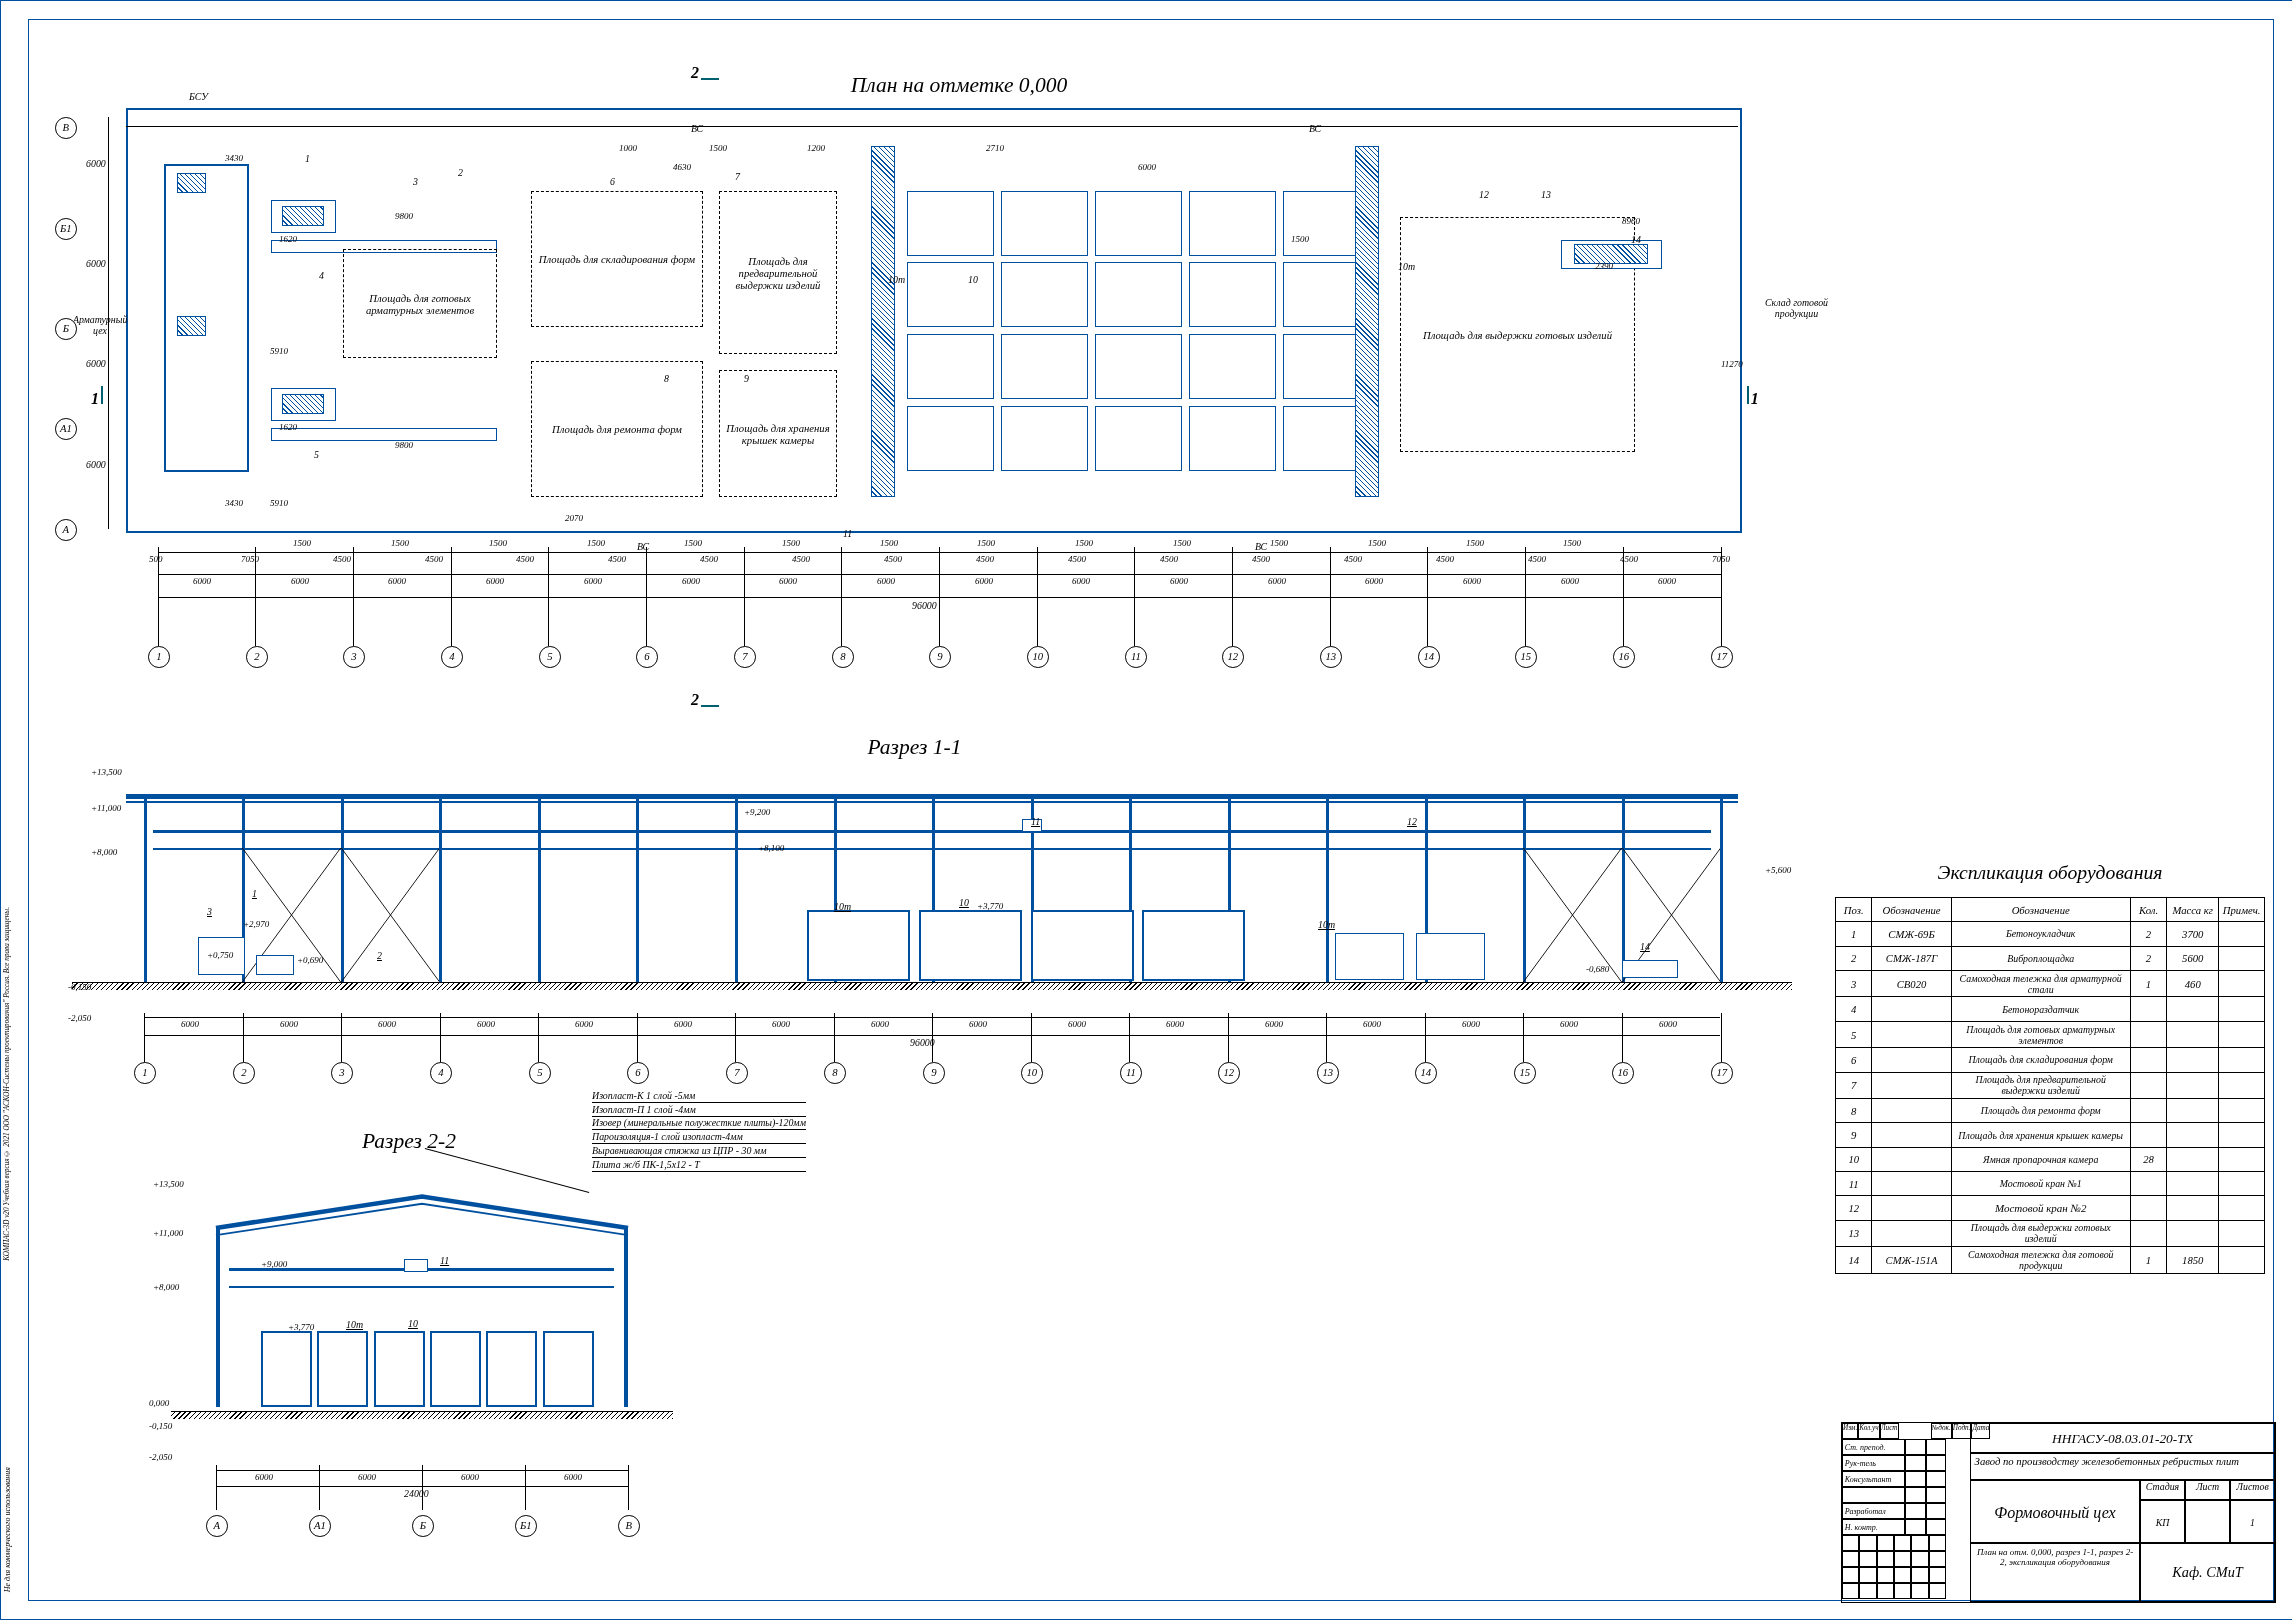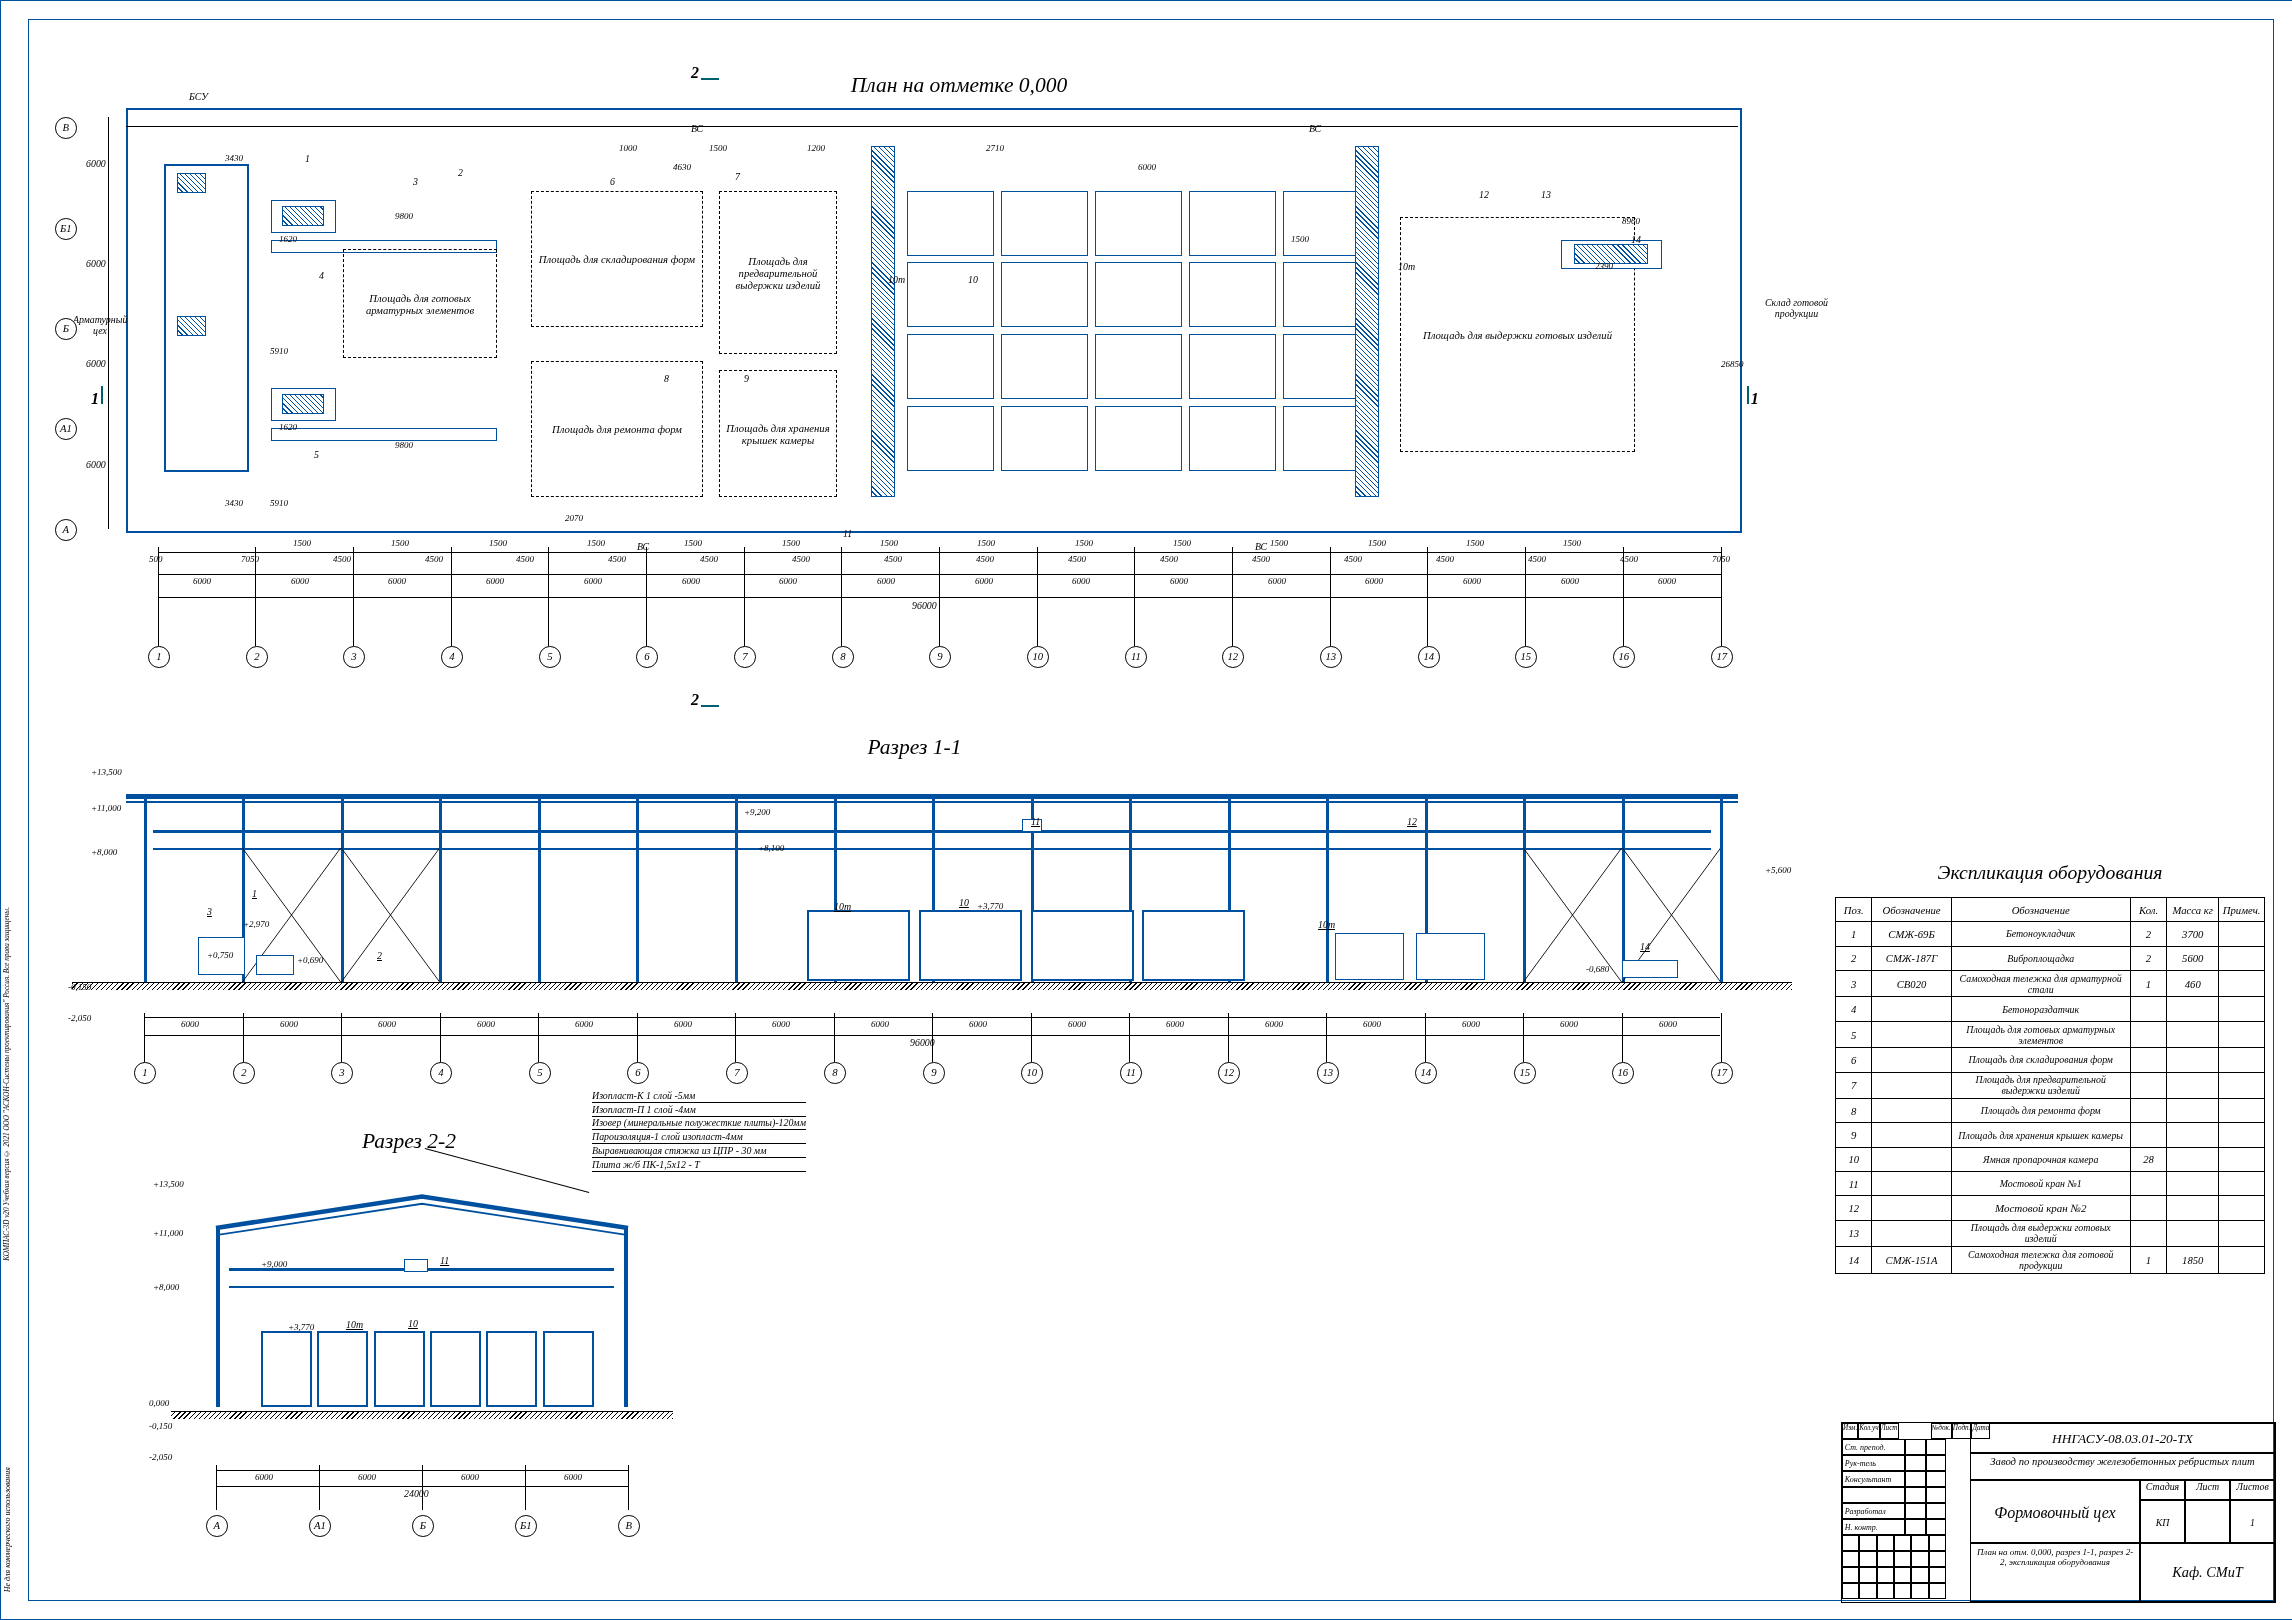--- a/index.html
+++ b/index.html
@@ -127,21 +127,21 @@
       <div class="dim smalldim" style="left: 806px; top: 142px;">1200</div>
       <div class="dim smalldim" style="left: 985px; top: 142px;">2710</div>
       <div class="dim smalldim" style="left: 278px; top: 233px;">1620</div>
       <div class="dim smalldim" style="left: 278px; top: 421px;">1620</div>
       <div class="dim smalldim" style="left: 394px; top: 210px;">9800</div>
       <div class="dim smalldim" style="left: 394px; top: 439px;">9800</div>
       <div class="dim smalldim" style="left: 1290px; top: 233px;">1500</div>
       <div class="dim smalldim" style="left: 1621px; top: 215px;">8960</div>
       <div class="dim smalldim" style="left: 1594px; top: 260px;">2390</div>
       <div class="dim smalldim" style="left: 672px; top: 161px;">4630</div>
-      <div class="dim smalldim" style="left: 1720px; top: 358px;">26850</div>
+      <div class="dim smalldim" style="left: 1720px; top: 358px;">11270</div>
       <div class="dim smalldim" style="left: 224px; top: 152px;">3430</div>
       <div class="dim smalldim" style="left: 269px; top: 345px;">5910</div>
       <div class="dim smalldim" style="left: 269px; top: 497px;">5910</div>
       <div class="dim smalldim" style="left: 224px; top: 497px;">3430</div>
       <div class="dim smalldim" style="left: 564px; top: 512px;">2070</div>
       <div class="dim smalldim" style="left: 1137px; top: 161px;">6000</div>
     </div>
 
 <div id="row-axes">
       <div class="circ" style="left: 54px; top: 116px;">В</div>
@@ -646,21 +646,21 @@
             <div style="flex: 1 1 0%; border: 0.9px solid rgb(0, 0, 0);"></div>
             <div style="flex: 1 1 0%; border: 0.9px solid rgb(0, 0, 0);"></div>
             <div style="flex: 1 1 0%; border: 0.9px solid rgb(0, 0, 0);"></div>
             <div style="flex: 1 1 0%; border: 0.9px solid rgb(0, 0, 0);"></div>
             <div style="flex: 1 1 0%; border: 0.9px solid rgb(0, 0, 0);"></div>
             <div style="flex: 1 1 0%; border: 0.9px solid rgb(0, 0, 0);"></div>
           </div>
         </div>
   </div>
   <div style="position:absolute;left:128px;top:0;right:0;height:30px;text-align:center;font-size:13.4px;line-height:30px">ННГАСУ-08.03.01-20-ТХ</div>
-  <div style="position:absolute;left:128px;top:30px;right:0;height:27px;text-align:center;font-size:10.7px;line-height:12.5px;padding:0.9px 3.6px">Завод по производству железобетонных ребристых плит</div>
+  <div style="position:absolute;left:128px;top:30px;right:0;height:27px;font-size:10.7px;line-height:12.5px;padding:0.9px 3.6px">Завод по производству железобетонных ребристых плит</div>
   <div style="position:absolute;left:128px;top:57px;width:170px;height:63px;text-align:center;font-size:16px;line-height:63px">Формовочный цех</div>
   <div style="position:absolute;left:298px;top:57px;right:0;height:19.7px;display:flex;border:none">
     <div style="flex:1;text-align:center">Стадия</div>
     <div style="flex:1;text-align:center">Лист</div>
     <div style="flex:1;text-align:center">Листов</div>
   </div>
   <div style="position:absolute;left:298px;top:77px;right:0;height:43px;display:flex;border:none">
     <div style="flex:1;text-align:center;line-height:43px">КП</div>
     <div style="flex:1;text-align:center;line-height:43px"></div>
     <div style="flex:1;text-align:center;line-height:43px">1</div>

